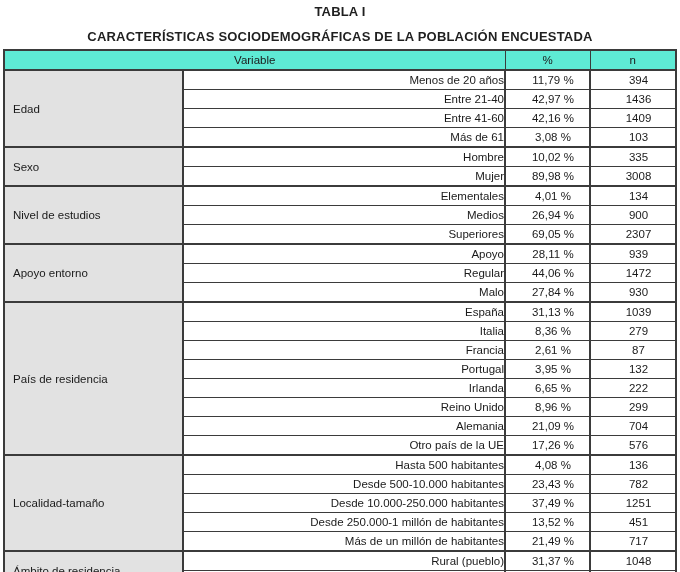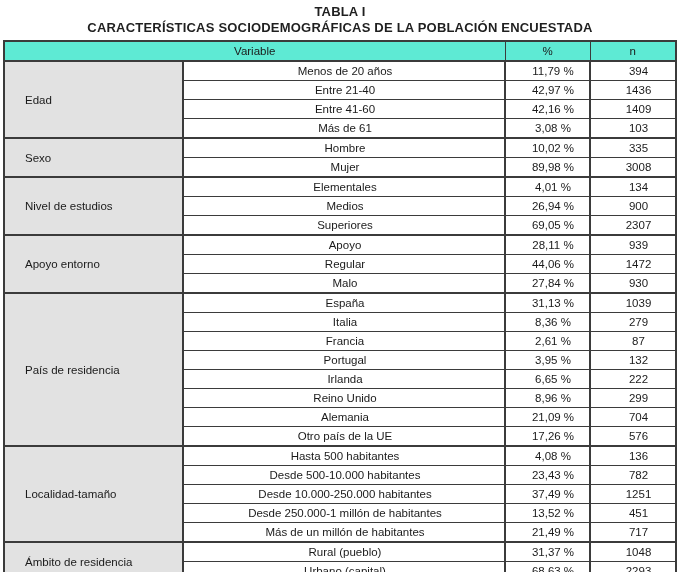--- a/index.html
+++ b/index.html
@@ -20,21 +20,21 @@
   }
   .caption {
     text-align: center;
     color: #1f1f1f;
     font-weight: bold;
     font-size: 13px;
     line-height: 14px;
     letter-spacing: 0.2px;
   }
   .caption .subtitle {
-    margin-top: 2px;
+    margin-top: 11px;
   }
   table.socio {
     border-collapse: collapse;
     table-layout: fixed;
     margin: 5px auto 0 auto;
     width: 672px;
     border: 2px solid #3b3b3b;
   }
   col.c-group { width: 179px; }
   col.c-cat   { width: 322px; }
@@ -53,24 +53,24 @@
   }
   thead th {
     background: #5eead4;
     font-weight: normal;
     text-align: center;
     border-bottom-width: 2px;
   }
   td.group {
     background: #e2e2e2;
     text-align: left;
-    padding-left: 20px;
+    padding-left: 8px;
   }
   td.cat {
-    text-align: center;
+    text-align: right;
     padding-left: 2px;
     border-left-width: 2px;
   }
   td.pct, td.num {
     text-align: center;
     border-left-width: 2px;
     padding-left: 11px;
   }
   tr.group-start > td {
     border-top-width: 2px;

